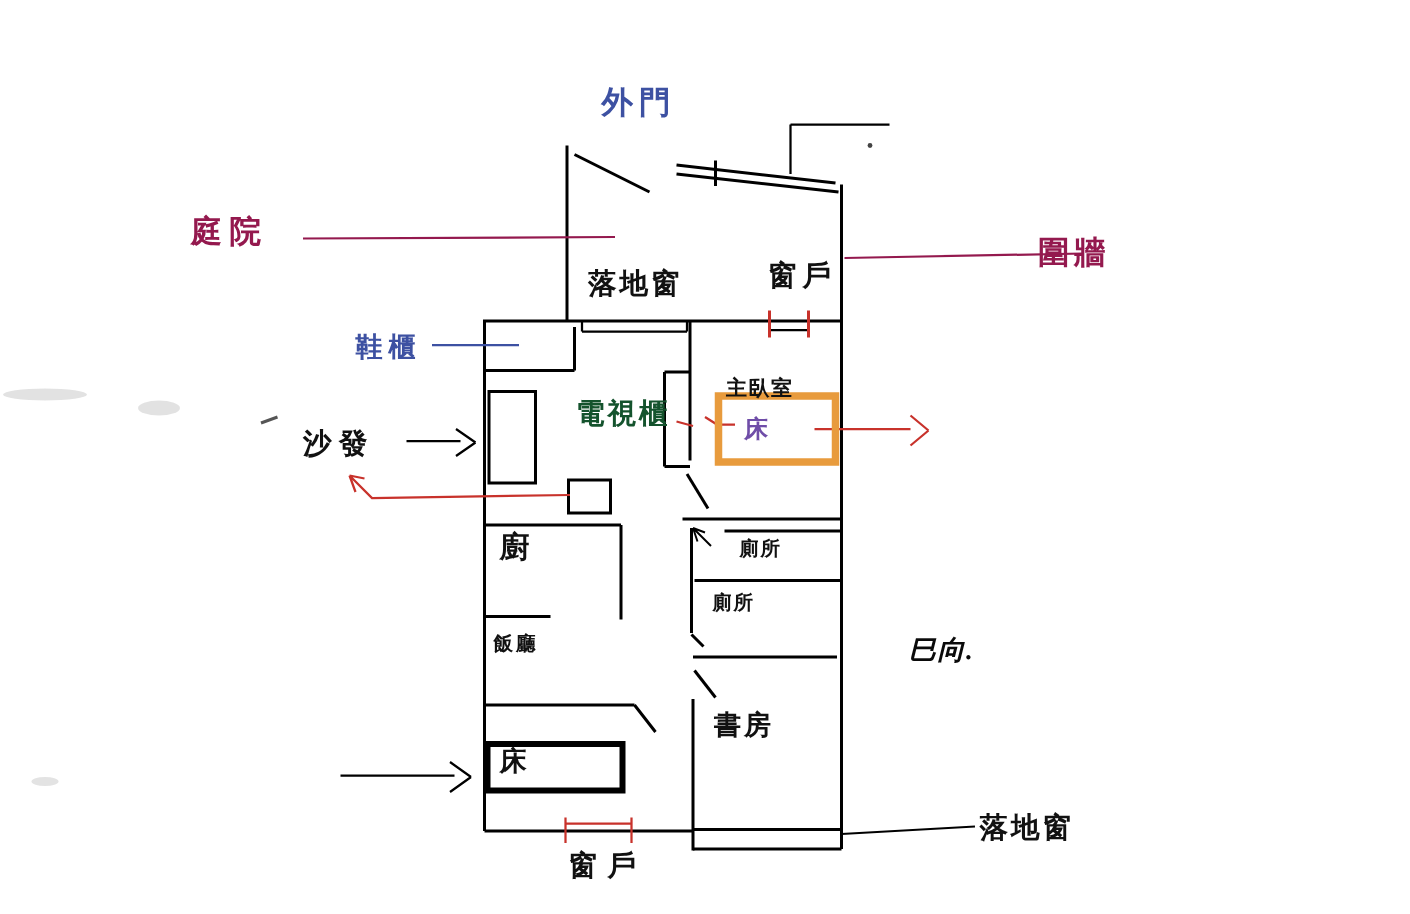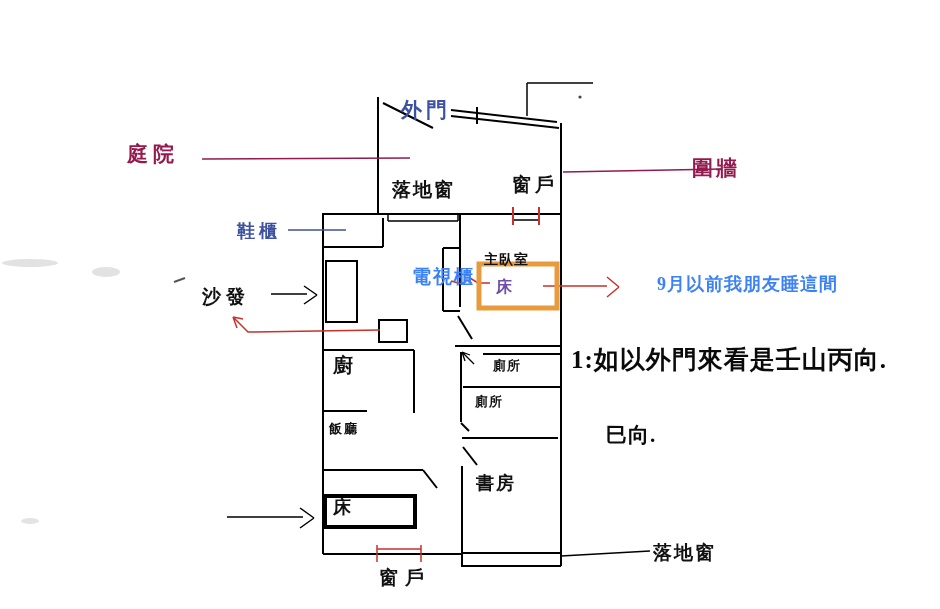--- a/index.html
+++ b/index.html
@@ -7,21 +7,21 @@
     position:relative;width:940px;height:609px;background:#ffffff;overflow:hidden;
     font-family:"Liberation Serif","DejaVu Serif",serif;
   }
   .canvas svg{position:absolute;left:0;top:0;}
   .lbl{
     position:absolute;font-weight:bold;white-space:nowrap;line-height:1.05;
     color:#111;
   }
   .c-blue{color:#3D51A2;}
   .c-mag{color:#94194E;}
-  .c-red{color:#3b82f6;margin-left:28px;}
+  .c-red{color:#14532d;}
   .c-purple{color:#6F4DA8;}
   .note{position:absolute;font-weight:bold;color:#0a0a0a;white-space:nowrap;letter-spacing:1px;}
 </style>
 </head>
 <body>
 
 <div class="canvas">
 
   <svg width="940" height="609" viewBox="0 0 940 609" fill="none">
 
@@ -107,56 +107,54 @@
       <path d="M227,517 H303 M300,508 L314,518 M300,528 L314,518"></path>
     </g>
 
     <path d="M561,556 L650,551" stroke="#000" stroke-width="1.5"></path>
 
     <rect x="479" y="264" width="78" height="44" stroke="#E89B3D" stroke-width="5"></rect>
 
     <rect x="325" y="496" width="90" height="31" stroke="#000" stroke-width="4"></rect>
   </svg>
 
-  <div class="lbl c-blue" style="left:401px;top:57px;font-size:21px;letter-spacing:4px;margin-top:42px;">外門</div>
+  <div class="lbl c-blue" style="left:401px;top:57px;font-size:21px;letter-spacing:4px;">外門</div>
 
 
   <div class="lbl c-mag" style="left:127px;top:143px;font-size:21px;letter-spacing:5px;">庭院</div>
 
   <div class="lbl c-mag" style="left:692px;top:157px;font-size:21px;letter-spacing:3px;">圍牆</div>
 
   <div class="lbl" style="left:392px;top:180px;font-size:19px;letter-spacing:2px;">落地窗</div>
 
   <div class="lbl" style="left:512px;top:175px;font-size:19px;letter-spacing:4px;">窗戶</div>
 
   <div class="lbl c-blue" style="left:237px;top:222px;font-size:18px;letter-spacing:4px;">鞋櫃</div>
 
   <div class="lbl" style="left:202px;top:287px;font-size:19px;letter-spacing:5px;">沙發</div>
 
   <div class="lbl c-red" style="left:384px;top:267px;font-size:19px;letter-spacing:2px;">電視櫃</div>
 
   <div class="lbl" style="left:484px;top:253px;font-size:14px;letter-spacing:1px;">主臥室</div>
 
   <div class="lbl c-purple" style="left:496px;top:279px;font-size:16px;">床</div>
 
-  <div class="lbl c-red" style="left:629px;top:275px;font-size:18px;letter-spacing:1px;">9月以前我朋友睡這間</div>
 
   <div class="lbl" style="left:333px;top:355px;font-size:20px;">廚</div>
 
   <div class="lbl" style="left:493px;top:359px;font-size:13px;letter-spacing:1px;">廁所</div>
 
   <div class="lbl" style="left:475px;top:395px;font-size:13px;letter-spacing:1px;">廁所</div>
 
   <div class="lbl" style="left:329px;top:422px;font-size:13px;letter-spacing:2px;">飯廳</div>
 
   <div class="lbl" style="left:476px;top:474px;font-size:18px;letter-spacing:2px;">書房</div>
 
   <div class="lbl" style="left:333px;top:498px;font-size:18px;">床</div>
 
 
   <div class="lbl" style="left:379px;top:568px;font-size:19px;letter-spacing:7px;">窗戶</div>
 
   <div class="lbl" style="left:653px;top:543px;font-size:19px;letter-spacing:2px;">落地窗</div>
 
-  <div class="note" style="left:571px;top:343px;font-size:25px;">1:如以外門來看是壬山丙向.</div>
-  <div class="note" style="left:606px;top:421px;font-size:21px;">巳向.</div>
+  <div class="note" style="left:606px;top:421px;font-size:18px;font-style:italic;">巳向.</div>
 
 </div>
 
 </body></html>

